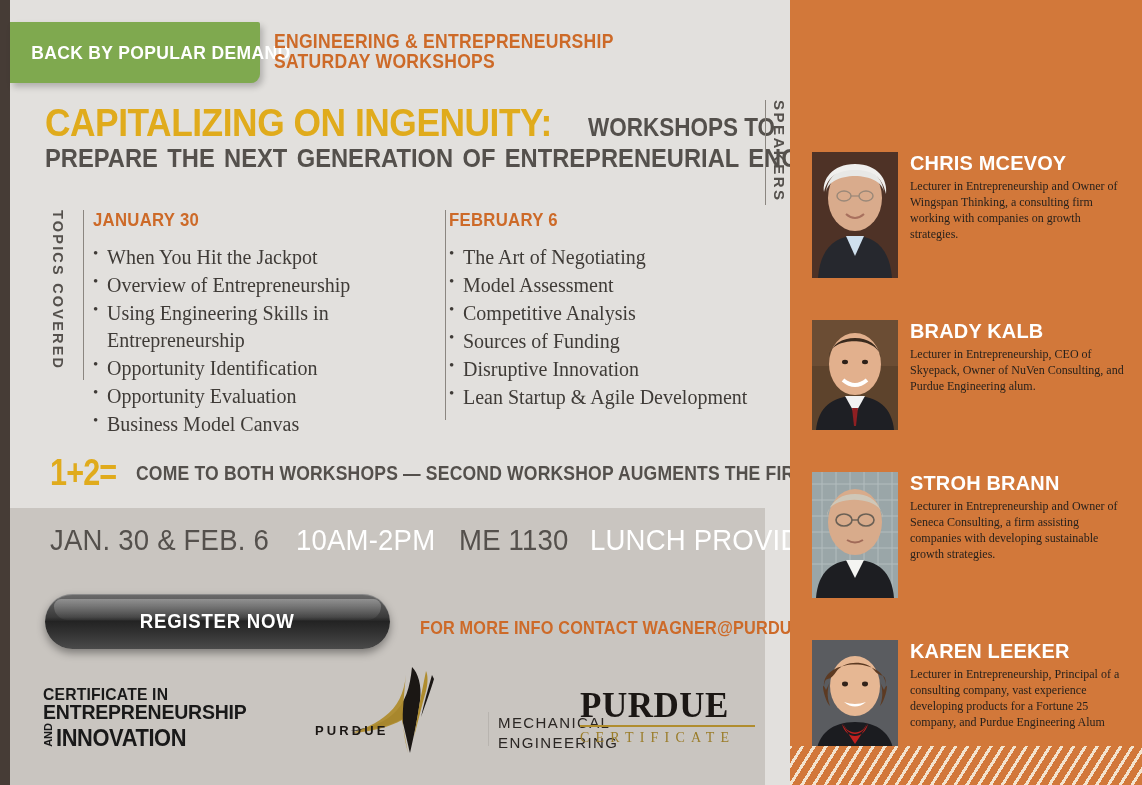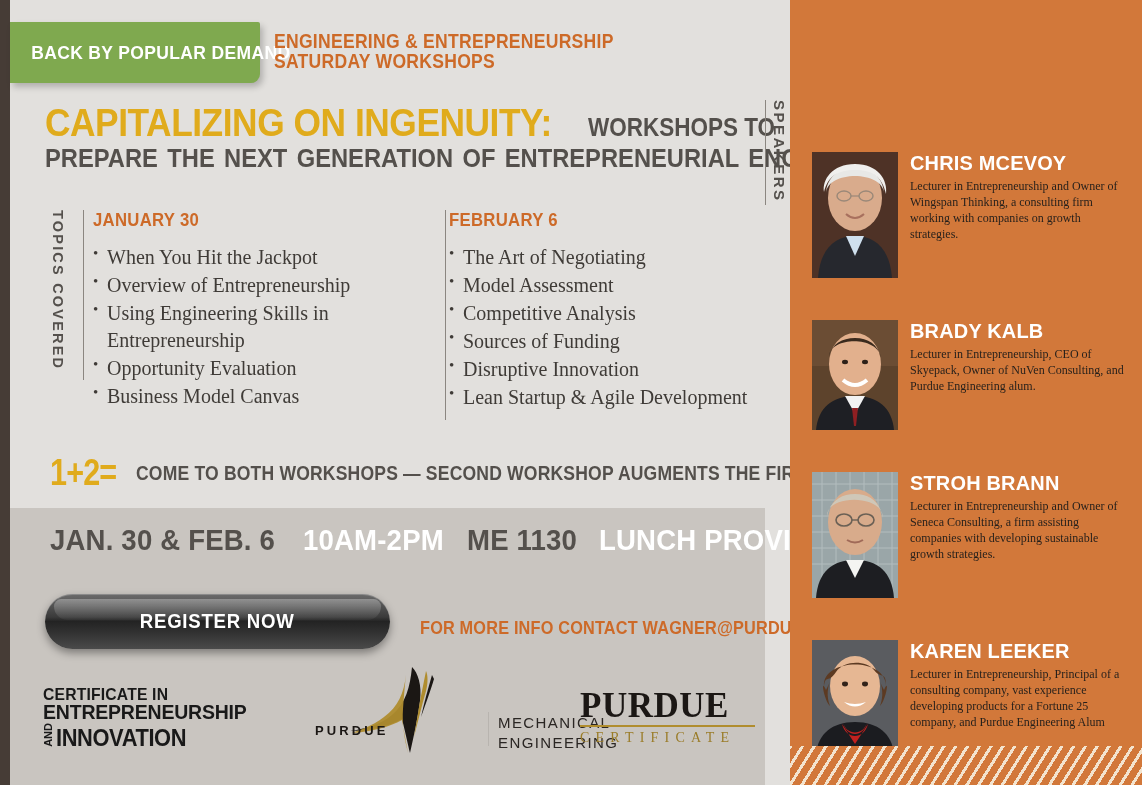--- a/index.html
+++ b/index.html
@@ -191,21 +191,21 @@
     letter-spacing: 0.2px;
     transform: scaleX(0.9);
     transform-origin: left center;
     white-space: nowrap;
   }
 
   
   .datebar {
     position: absolute; left: 40px; top: 524px;
     display: flex; align-items: baseline;
-    font-size: 29px; font-weight: bold;
+    font-size: 29px; font-weight: normal;
     letter-spacing: 0.2px;
     white-space: nowrap;
   }
   .datebar span { transform: scaleX(0.95); transform-origin: left center; }
   .db-dark { color: #54504c; }
   .db-light { color: #ffffff; }
   .db-gap { width: 16px; display: inline-block; }
 
   
   .register-btn {
@@ -388,20 +388,21 @@
       <div class="rule"></div>
       <div class="txt">TOPICS COVERED</div>
     </div>
 
     <div class="col col-jan">
       <div class="col-date">JANUARY 30</div>
       <ul>
         <li><span>When You Hit the Jackpot</span></li>
         <li><span>Overview of Entrepreneurship</span></li>
         <li><span>Using Engineering Skills in Entrepreneurship</span></li>
+        <li><span>Opportunity Identification</span></li>
         <li><span>Opportunity Evaluation</span></li>
         <li><span>Business Model Canvas</span></li>
       </ul>
     </div>
 
     <div class="col col-feb">
       <div class="col-date">FEBRUARY 6</div>
       <ul>
         <li><span>The Art of Negotiating</span></li>
         <li><span>Model Assessment</span></li>

